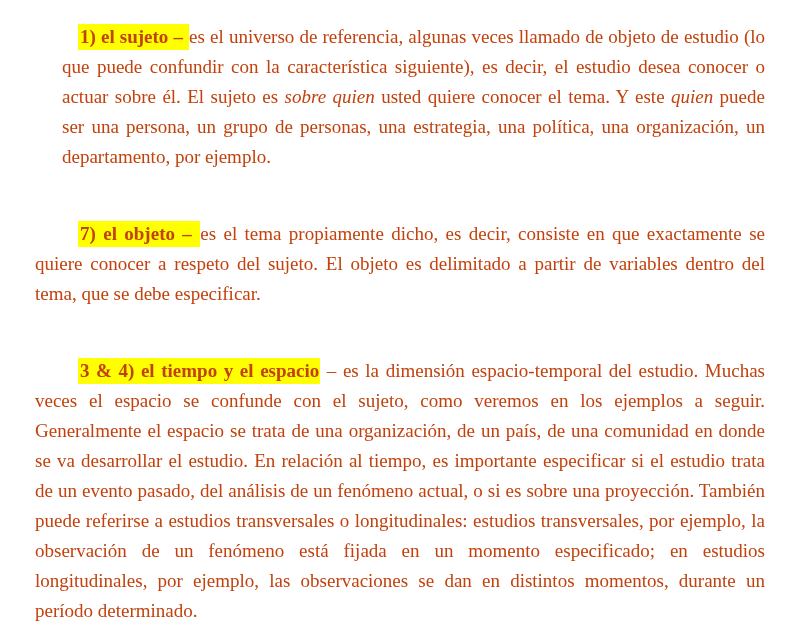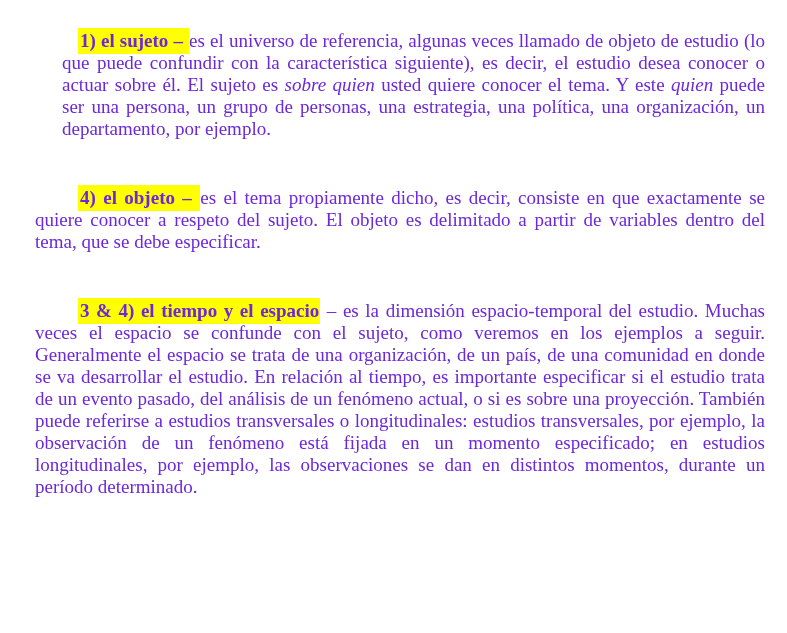--- a/index.html
+++ b/index.html
@@ -9,25 +9,25 @@
   }
   body {
     width: 787px;
     height: 633px;
     overflow: hidden;
   }
   .page {
     box-sizing: border-box;
     width: 787px;
     height: 633px;
-    padding: 30px 22px 0 35px;
+    padding: 22px 22px 0 35px;
     font-family: "Liberation Serif", "DejaVu Serif", serif;
     font-size: 19px;
-    line-height: 22px;
-    color: #6d28d9;
+    line-height: 30px;
+    color: #c2410c;
     text-align: justify;
     background: #ffffff;
   }
   .para {
     margin: 0 0 47px 0;
     text-indent: 43px;
   }
   .para:last-child {
     margin-bottom: 8px;
   }
@@ -44,17 +44,17 @@
     font-style: italic;
   }
 </style>
 </head>
 <body>
 
 <div class="page">
 
   <p class="para para-indented"><span class="hl">1) el sujeto – </span><span>es el universo de referencia, algunas veces llamado de objeto de estudio (lo que puede confundir con la característica siguiente), es decir, el estudio desea conocer o actuar sobre él. El sujeto es </span><span class="it">sobre quien</span><span> usted quiere conocer el tema. Y este </span><span class="it">quien</span><span> puede ser una persona, un grupo de personas, una estrategia, una política, una organización, un departamento, por ejemplo.</span></p>
 
-  <p class="para"><span class="hl">4) el objeto – </span><span>es el tema propiamente dicho, es decir, consiste en que exactamente se quiere conocer a respeto del sujeto. El objeto es delimitado a partir de variables dentro del tema, que se debe especificar.</span></p>
+  <p class="para"><span class="hl">7) el objeto – </span><span>es el tema propiamente dicho, es decir, consiste en que exactamente se quiere conocer a respeto del sujeto. El objeto es delimitado a partir de variables dentro del tema, que se debe especificar.</span></p>
 
   <p class="para"><span class="hl">3 &amp; 4) el tiempo y el espacio</span><span> – es la dimensión espacio-temporal del estudio. Muchas veces el espacio se confunde con el sujeto, como veremos en los ejemplos a seguir. Generalmente el espacio se trata de una organización, de un país, de una comunidad en donde se va desarrollar el estudio. En relación al tiempo, es importante especificar si el estudio trata de un evento pasado, del análisis de un fenómeno actual, o si es sobre una proyección. También puede referirse a estudios transversales o longitudinales: estudios transversales, por ejemplo, la observación de un fenómeno está fijada en un momento especificado; en estudios longitudinales, por ejemplo, las observaciones se dan en distintos momentos, durante un período determinado.</span></p>
 
 </div>
 
 </body></html>

